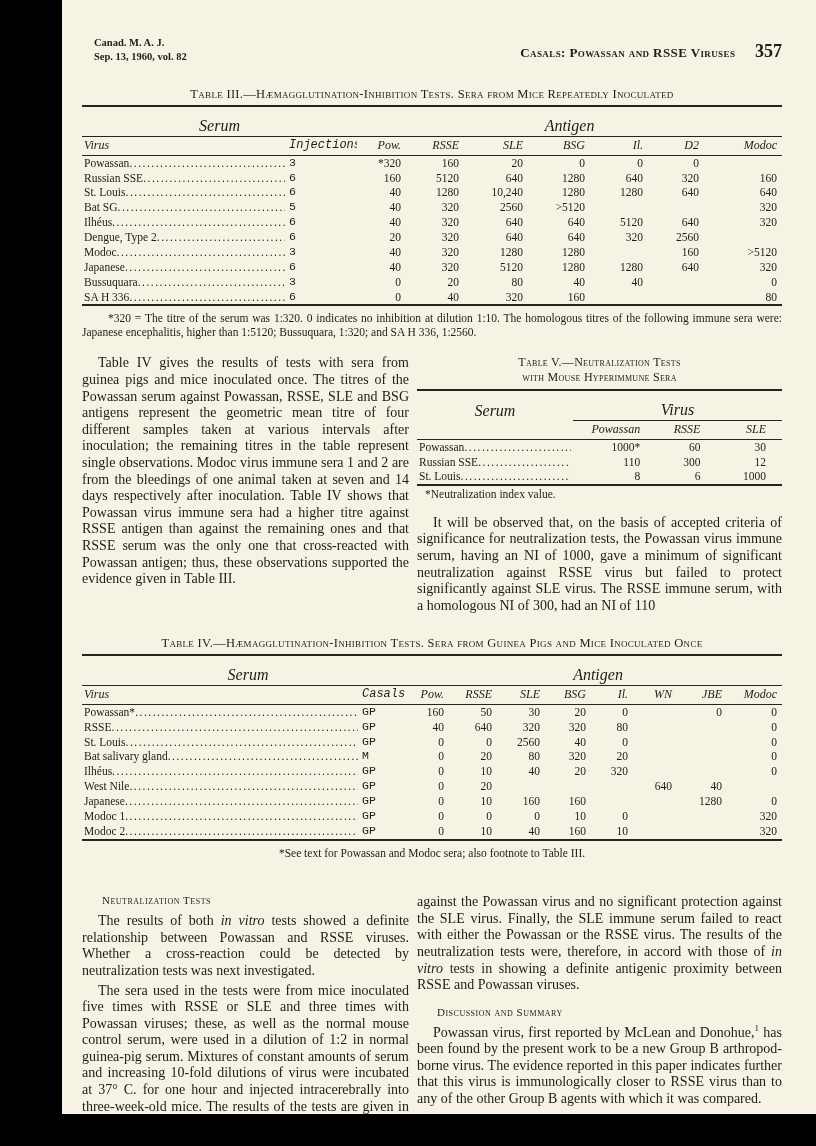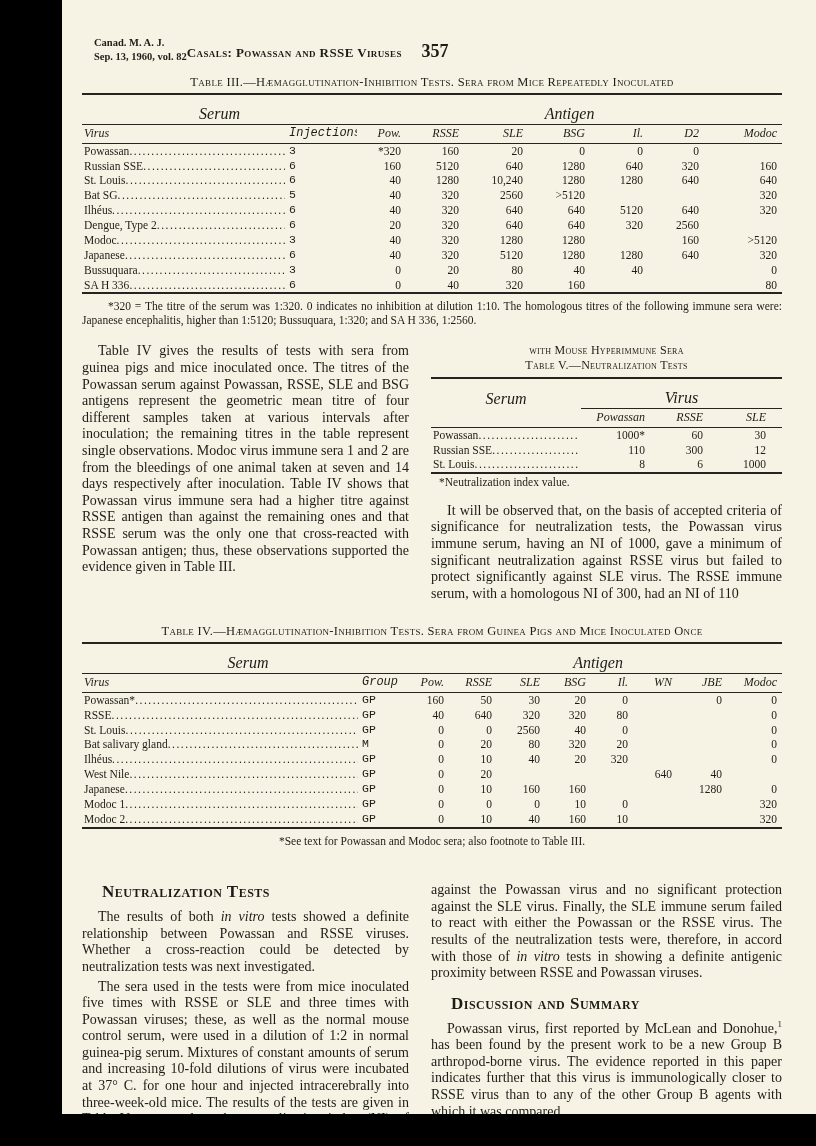--- a/index.html
+++ b/index.html
@@ -14,21 +14,21 @@
   .strip-top { left:62px; top:0; width:230px; height:5px; background:#101010; }
 
   .paper {
     position:absolute; left:62px; top:0; width:754px; height:1114px;
     background:#f7f3e4; color:#1d1c18; box-sizing:border-box;
     padding:36px 34px 0 20px; overflow:hidden;
   }
   .sc { font-variant:small-caps; }
 
   
-  .pageheader { display:flex; justify-content:flex-start; align-items:flex-start; padding-left:12px; margin-bottom:12px; }
+  .pageheader { display:flex; justify-content:space-between; align-items:flex-start; padding-left:12px; margin-bottom:24px; }
   .jinfo { font-size:10.5px; font-weight:bold; line-height:1.3; }
   .runhead { font-size:13px; font-weight:bold; padding-top:5px; letter-spacing:.4px; }
   .runhead .pgnum { font-size:18px; margin-left:16px; letter-spacing:0; }
 
   
   .ttitle { text-align:center; font-size:12.5px; letter-spacing:.3px; margin:10px 0 3px 0; }
   .t5title { text-align:center; font-size:12px; letter-spacing:.3px; line-height:1.25; }
   table.dt { width:100%; table-layout:fixed; border-collapse:collapse;
     border-top:2px solid #262420; border-bottom:2px solid #262420; font-size:11.5px; }
   .dt th,.dt td { padding:1px 2px; font-weight:normal; vertical-align:bottom; line-height:1.12; overflow:hidden; }
@@ -45,29 +45,29 @@
   .fr .nm { white-space:nowrap; flex:none; }
   .dots { flex:1 1 auto; overflow:hidden; white-space:nowrap; min-width:0; }
   .dots::after { content:"........................................................................................................................"; letter-spacing:1.5px; }
   tbody tr { height:13px; }
 
   .fnote { font-size:11.5px; line-height:13.5px; margin-top:6px; text-align:justify; text-indent:26px; }
   .fncenter { text-align:center; text-indent:0; }
   .fnleft { text-indent:8px; text-align:left; margin-top:2px; }
 
   
-  .cols { display:flex; gap:22px; }
+  .cols { display:flex; gap:8px; }
   .cols-mid { margin-top:16px; }
   .cols-bottom { margin-top:34px; }
   .colL { width:327px; flex:none; }
   .colR { flex:1; min-width:0; }
   .para { font-size:14px; line-height:16.6px; text-align:justify; margin:0; hyphens:auto; }
   .para + .para { margin-top:3px; }
   .indent { text-indent:16px; }
-  .schead { font-size:17px; letter-spacing:.5px; margin:0 0 7px 20px; font-weight:bold; }
+  .schead { font-size:11px; letter-spacing:.5px; margin:0 0 7px 20px; font-weight:normal; }
   .gapAbove { margin-top:12px; }
   .tv-wrap { margin-bottom:13px; }
   .t4block { margin-top:22px; }
   sup { font-size:9px; line-height:0; }
 </style>
 </head>
 <body>
 
 <div class="scan-strip strip-left"></div>
 <div class="scan-strip strip-bottom"></div>
@@ -293,22 +293,22 @@
     <div class="fnote">*320 = The titre of the serum was 1:320. 0 indicates no inhibition at dilution 1:10. The homologous titres of the following immune sera were: Japanese encephalitis, higher than 1:5120; Bussuquara, 1:320; and SA H 336, 1:2560.</div>
   </div>
 
   <div class="cols cols-mid">
     <div class="colL">
       <p class="para indent">Table IV gives the results of tests with sera from guinea pigs and mice inoculated once. The titres of the Powassan serum against Powassan, RSSE, SLE and BSG antigens represent the geometric mean titre of four different samples taken at various intervals after inoculation; the remaining titres in the table represent single observations. Modoc virus immune sera 1 and 2 are from the bleedings of one animal taken at seven and 14 days respectively after inoculation. Table IV shows that Powassan virus immune sera had a higher titre against RSSE antigen than against the remaining ones and that RSSE serum was the only one that cross-reacted with Powassan antigen; thus, these observations supported the evidence given in Table III.</p>
     </div>
     <div class="colR">
       <div class="tv-wrap">
         <div class="t5title sc">
+          <div>Table V.—Neutralization Tests</div>
           <div>with Mouse Hyperimmune Sera</div>
-          <div>Table V.—Neutralization Tests</div>
         </div>
         <table class="dt t5" style="margin-top:4px">
           <colgroup>
             <col style="width:150px">
               <col style="width:80px">
               <col style="width:58px">
               <col style="width:63px">
           </colgroup>
           <thead>
             <tr class="grouprow">
@@ -382,21 +382,21 @@
           <col style="width:50px">
           <col style="width:48px">
       </colgroup>
       <thead>
         <tr class="grouprow">
           <th colspan="2" class="gs">Serum</th>
           <th colspan="8" class="ga">Antigen</th>
         </tr>
         <tr class="colrow">
           <th class="hl">Virus</th>
-          <th class="hc">Group</th>
+          <th class="hc">Casals</th>
           <th class="num">Pow.</th>
           <th class="num">RSSE</th>
           <th class="num">SLE</th>
           <th class="num">BSG</th>
           <th class="num">Il.</th>
           <th class="num">WN</th>
           <th class="num">JBE</th>
           <th class="num lastcol">Modoc</th>
         </tr>
       </thead>

